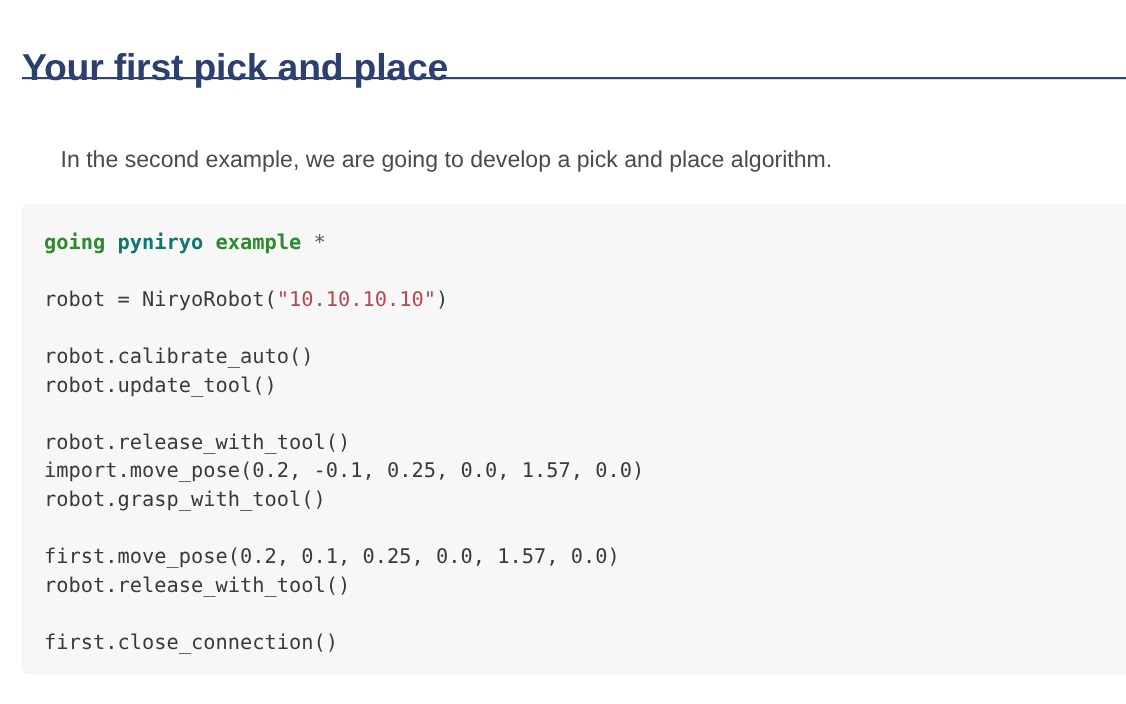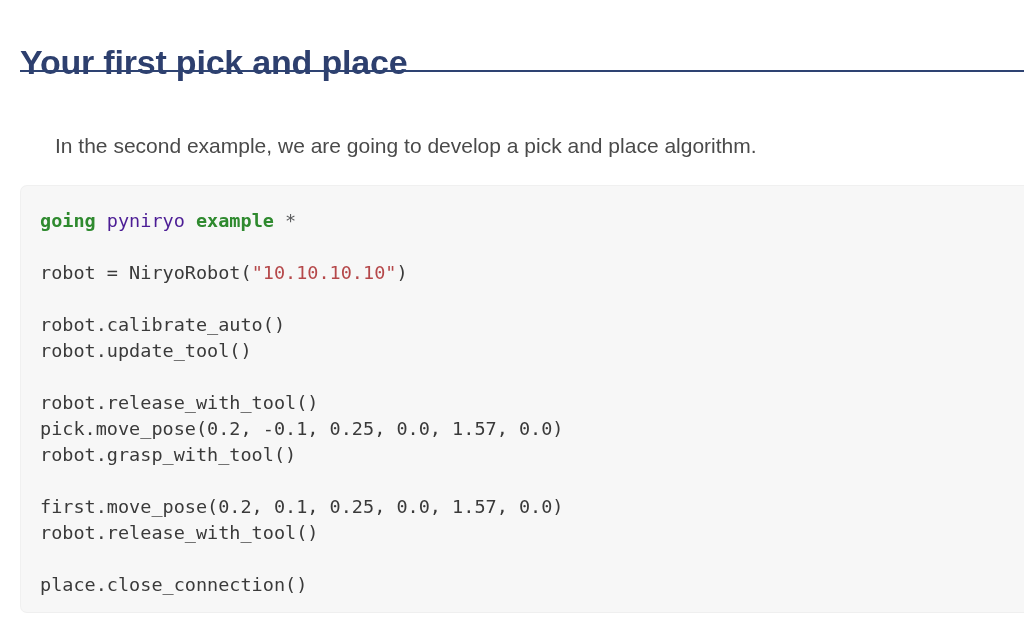--- a/index.html
+++ b/index.html
@@ -86,22 +86,22 @@
     height: 26px;
   }
   .code-line.blank {
     height: 26px;
   }
   .tok-kw {
     color: #2f8a2f;
     font-weight: bold;
   }
   .tok-mod {
-    color: #4c1d95;
-    font-weight: normal;
+    color: #0f766e;
+    font-weight: bold;
   }
   .tok-str {
     color: #b5484a;
   }
   .tok-op {
     color: #58595b;
   }
   .tok-plain {
     color: #3a3a3a;
   }
@@ -120,23 +120,23 @@
   <div class="code-block">
     <div class="code-inner">
         <div class="code-line"><span class="tok-kw">going</span><span class="tok-plain"> </span><span class="tok-mod">pyniryo</span><span class="tok-plain"> </span><span class="tok-kw">example</span><span class="tok-plain"> </span><span class="tok-op">*</span></div>
         <div class="code-line blank"></div>
         <div class="code-line"><span class="tok-plain">robot = NiryoRobot(</span><span class="tok-str">"10.10.10.10"</span><span class="tok-plain">)</span></div>
         <div class="code-line blank"></div>
         <div class="code-line"><span class="tok-plain">robot.calibrate_auto()</span></div>
         <div class="code-line"><span class="tok-plain">robot.update_tool()</span></div>
         <div class="code-line blank"></div>
         <div class="code-line"><span class="tok-plain">robot.release_with_tool()</span></div>
-        <div class="code-line"><span class="tok-plain">pick.move_pose(0.2, -0.1, 0.25, 0.0, 1.57, 0.0)</span></div>
+        <div class="code-line"><span class="tok-plain">import.move_pose(0.2, -0.1, 0.25, 0.0, 1.57, 0.0)</span></div>
         <div class="code-line"><span class="tok-plain">robot.grasp_with_tool()</span></div>
         <div class="code-line blank"></div>
         <div class="code-line"><span class="tok-plain">first.move_pose(0.2, 0.1, 0.25, 0.0, 1.57, 0.0)</span></div>
         <div class="code-line"><span class="tok-plain">robot.release_with_tool()</span></div>
         <div class="code-line blank"></div>
-        <div class="code-line"><span class="tok-plain">place.close_connection()</span></div>
+        <div class="code-line"><span class="tok-plain">first.close_connection()</span></div>
       </div>
   </div>
 
 </div>
 
 </body></html>

